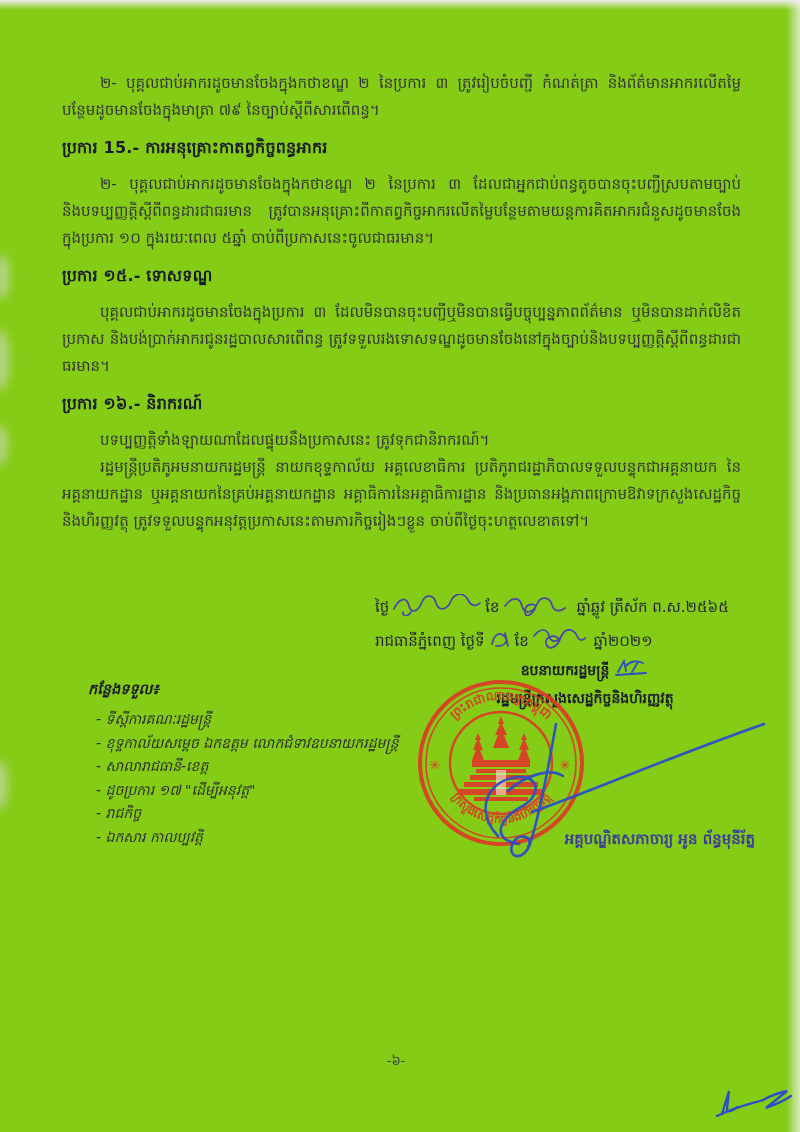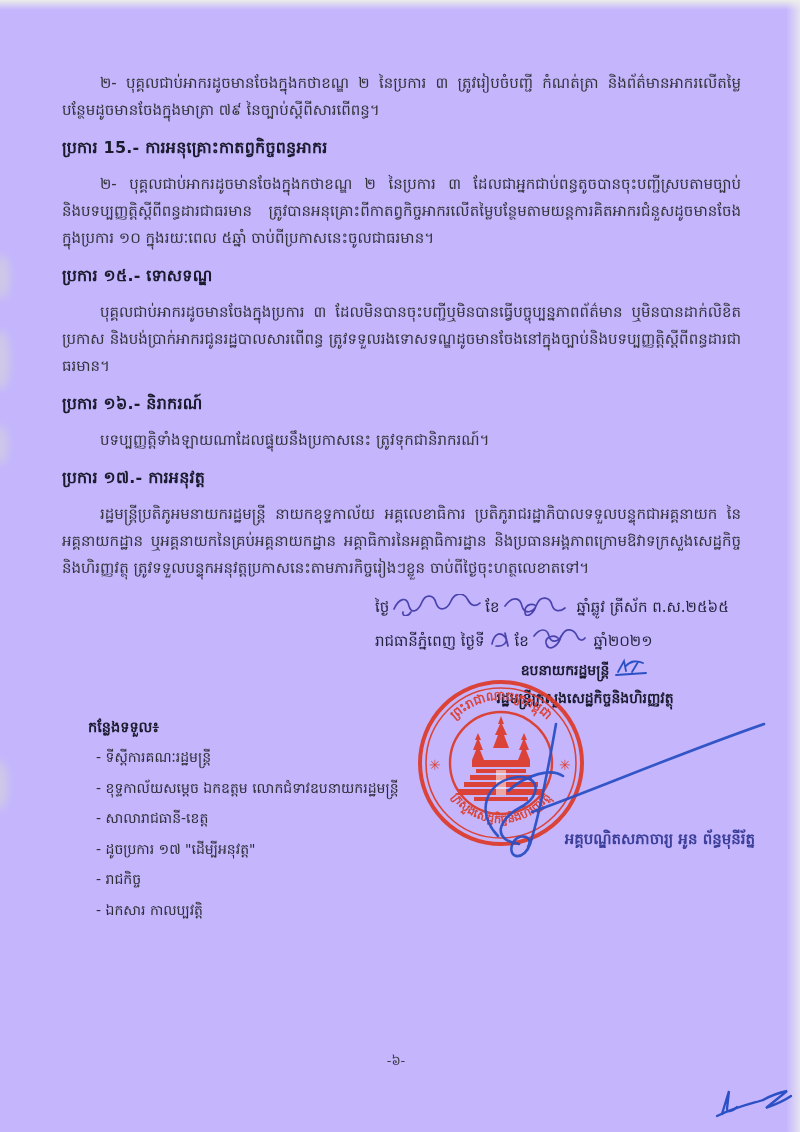--- a/index.html
+++ b/index.html
@@ -1,18 +1,18 @@
 <!DOCTYPE html>
 <html><head>
 <meta charset="utf-8">
 <style>
   html,body{margin:0;padding:0;background:#e9e9e7;}
   .page{
     position:relative;width:800px;height:1132px;margin:0 auto;
-    background:#c4b5fd;overflow:hidden;
+    background:#84cc16;overflow:hidden;
     font-family:"DejaVu Sans","Liberation Sans",sans-serif;
     color:#33333a;
   }
   
   .edge-top{position:absolute;left:0;top:0;width:100%;height:10px;
     background:linear-gradient(to bottom,#ececea,rgba(255,255,255,0));}
   .edge-right{position:absolute;right:0;top:0;width:14px;height:100%;
     background:linear-gradient(to left,#eeeeec,rgba(255,255,255,0));opacity:.8;}
   .smudge{position:absolute;background:#d9d9d6;border-radius:50%;filter:blur(4px);opacity:.55;}
   .sm1{left:-6px;top:255px;width:16px;height:44px;}
@@ -36,24 +36,24 @@
   
   .sig-block{position:absolute;left:400px;top:658px;width:370px;text-align:center;}
   .sig-title{font-weight:bold;color:#1b1b2e;font-size:14px;line-height:25px;white-space:nowrap;}
   .paraph{display:inline-block;vertical-align:-3px;margin-left:6px;}
   .stamp-svg{position:absolute;left:16px;top:20px;width:170px;height:170px;opacity:.92;}
   .signature-svg{position:absolute;left:32px;top:38px;width:340px;height:172px;}
   .signer-name{position:absolute;left:25px;top:168px;width:330px;text-align:right;
     font-size:15px;font-weight:bold;color:#3c3f9a;line-height:26px;white-space:nowrap;}
 
   
-  .cc-block{position:absolute;left:88px;top:718px;width:335px;font-size:14px;color:#2c2c34;}
+  .cc-block{position:absolute;left:88px;top:680px;width:335px;font-size:14px;color:#2c2c34;font-style:italic;}
   .cc-header{font-weight:bold;color:#1b1b2e;font-size:14.5px;margin-bottom:7px;}
   .cc-block ul{list-style:none;margin:0;padding:0 0 0 8px;}
-  .cc-block li{line-height:23.5px;white-space:nowrap;margin-top:7px;}
+  .cc-block li{line-height:23.5px;white-space:nowrap;}
   .cc-block li::before{content:"- ";}
 
   .page-number{position:absolute;left:366px;top:1052px;width:60px;text-align:center;
     font-size:13px;color:#3a3a40;}
   .corner-mark{position:absolute;left:708px;top:1078px;width:88px;height:50px;}
 </style>
 </head>
 <body>
 
 <div class="page">
@@ -66,21 +66,20 @@
   <div class="smudge sm4"></div>
 
   <div class="text-col">
     <p class="flow">២- បុគ្គលជាប់អាករដូចមានចែងក្នុងកថាខណ្ឌ ២ នៃប្រការ ៣ ត្រូវរៀបចំបញ្ជី កំណត់ត្រា និងព័ត៌មានអាករលើតម្លៃបន្ថែមដូចមានចែងក្នុងមាត្រា ៧៩ នៃច្បាប់ស្តីពីសារពើពន្ធ។</p>
     <h2 class="sec">ប្រការ 15.-  ការអនុគ្រោះកាតព្វកិច្ចពន្ធអាករ</h2>
     <p>២- បុគ្គលជាប់អាករដូចមានចែងក្នុងកថាខណ្ឌ ២ នៃប្រការ ៣ ដែលជាអ្នកជាប់ពន្ធតូចបានចុះបញ្ជីស្របតាមច្បាប់ និងបទប្បញ្ញត្តិស្តីពីពន្ធដារជាធរមាន ត្រូវបានអនុគ្រោះពីកាតព្វកិច្ចអាករលើតម្លៃបន្ថែមតាមយន្តការគិតអាករជំនួសដូចមានចែងក្នុងប្រការ ១០ ក្នុងរយៈពេល ៥ឆ្នាំ ចាប់ពីប្រកាសនេះចូលជាធរមាន។</p>
     <h2 class="sec">ប្រការ ១៥.-  ទោសទណ្ឌ</h2>
     <p>បុគ្គលជាប់អាករដូចមានចែងក្នុងប្រការ ៣ ដែលមិនបានចុះបញ្ជីឬមិនបានធ្វើបច្ចុប្បន្នភាពព័ត៌មាន ឬមិនបានដាក់លិខិតប្រកាស និងបង់ប្រាក់អាករជូនរដ្ឋបាលសារពើពន្ធ ត្រូវទទួលរងទោសទណ្ឌដូចមានចែងនៅក្នុងច្បាប់និងបទប្បញ្ញត្តិស្តីពីពន្ធដារជាធរមាន។</p>
     <h2 class="sec">ប្រការ ១៦.-  និរាករណ៍</h2>
     <p>បទប្បញ្ញត្តិទាំងឡាយណាដែលផ្ទុយនឹងប្រកាសនេះ ត្រូវទុកជានិរាករណ៍។</p>
-    <h2 class="sec">ប្រការ ១៧.-  ការអនុវត្ត</h2>
     <p>រដ្ឋមន្ត្រីប្រតិភូអមនាយករដ្ឋមន្ត្រី នាយកខុទ្ទកាល័យ អគ្គលេខាធិការ ប្រតិភូរាជរដ្ឋាភិបាលទទួលបន្ទុកជាអគ្គនាយក នៃអគ្គនាយកដ្ឋាន ឬអគ្គនាយកនៃគ្រប់អគ្គនាយកដ្ឋាន អគ្គាធិការនៃអគ្គាធិការដ្ឋាន និងប្រធានអង្គភាពក្រោមឱវាទក្រសួងសេដ្ឋកិច្ចនិងហិរញ្ញវត្ថុ ត្រូវទទួលបន្ទុកអនុវត្តប្រកាសនេះតាមភារកិច្ចរៀងៗខ្លួន ចាប់ពីថ្ងៃចុះហត្ថលេខាតទៅ។</p>
   </div>
 
   <div class="date-block">
     <div>
       <span>ថ្ងៃ</span><span class="hw"><svg width="92" height="22" viewBox="0 0 92 22">
             <path d="M3,15 c5,-11 13,-13 15,-3 c2,8 9,6 13,-4 c4,-9 12,-7 14,1 c3,9 11,7 15,-2 c4,-9 13,-9 17,-1 c3,6 8,7 12,3 M20,18 c-3,5 -9,5 -8,0" fill="none" stroke="#4a43ad" stroke-width="1.7" stroke-linecap="round"></path>
           </svg></span><span>ខែ</span><span class="hw"><svg width="68" height="22" viewBox="0 0 68 22">
             <path d="M3,12 c7,-10 15,-9 17,0 c2,8 11,8 15,-2 c4,-9 13,-7 15,1 c2,7 8,7 13,3 M34,12 c-3,9 -12,14 -11,4 c1,-6 8,-7 11,-4" fill="none" stroke="#4a43ad" stroke-width="1.7" stroke-linecap="round"></path>
           </svg></span>

